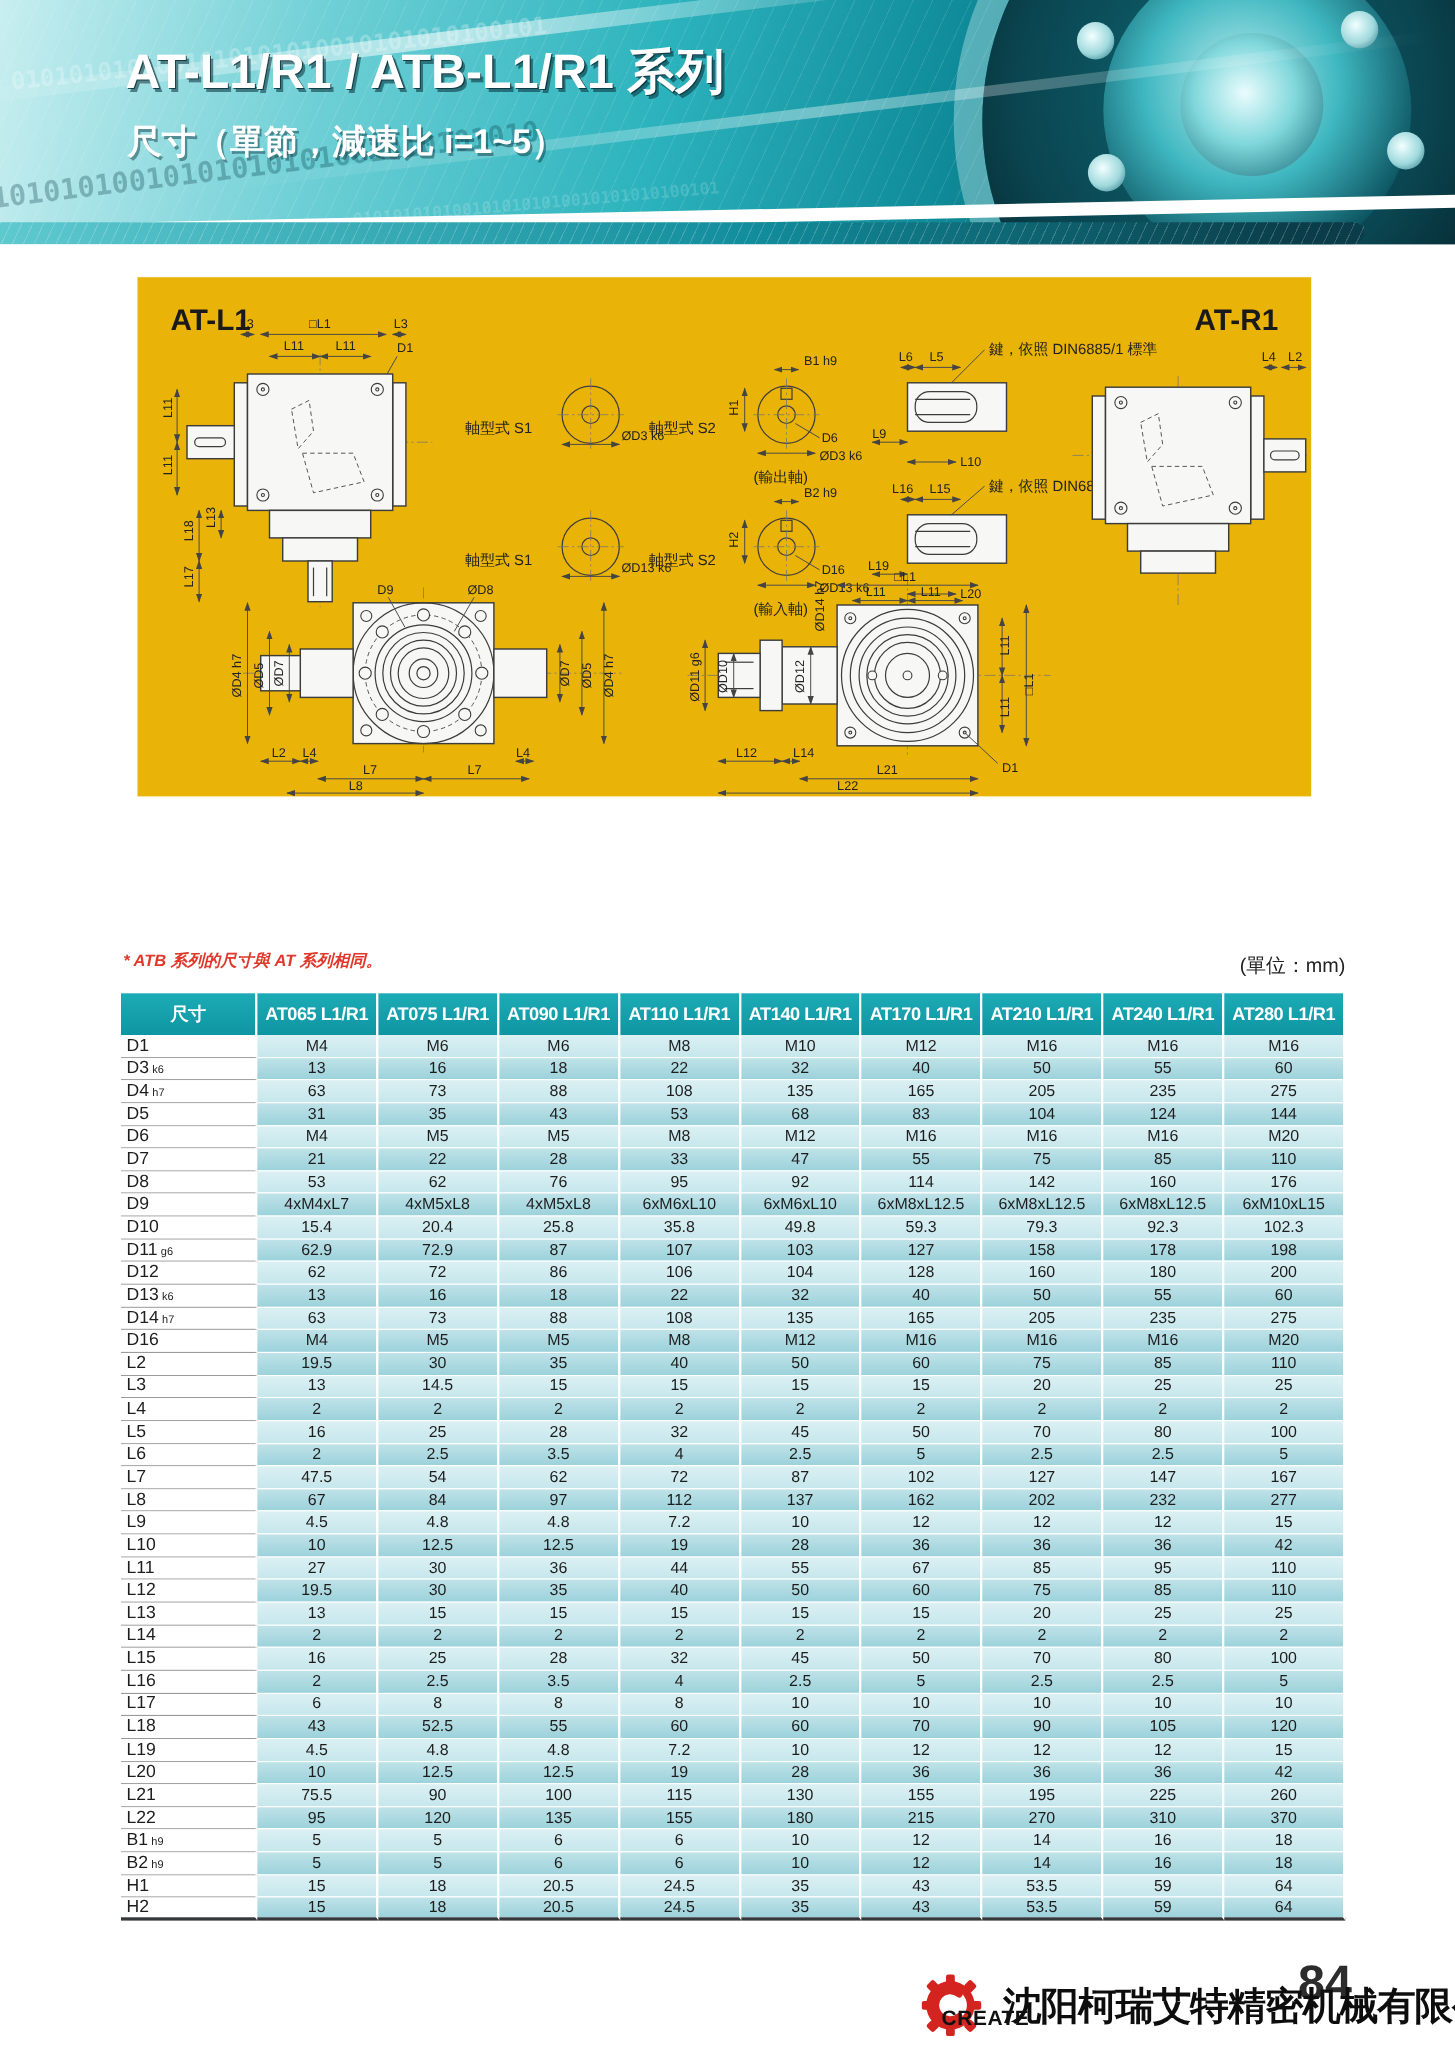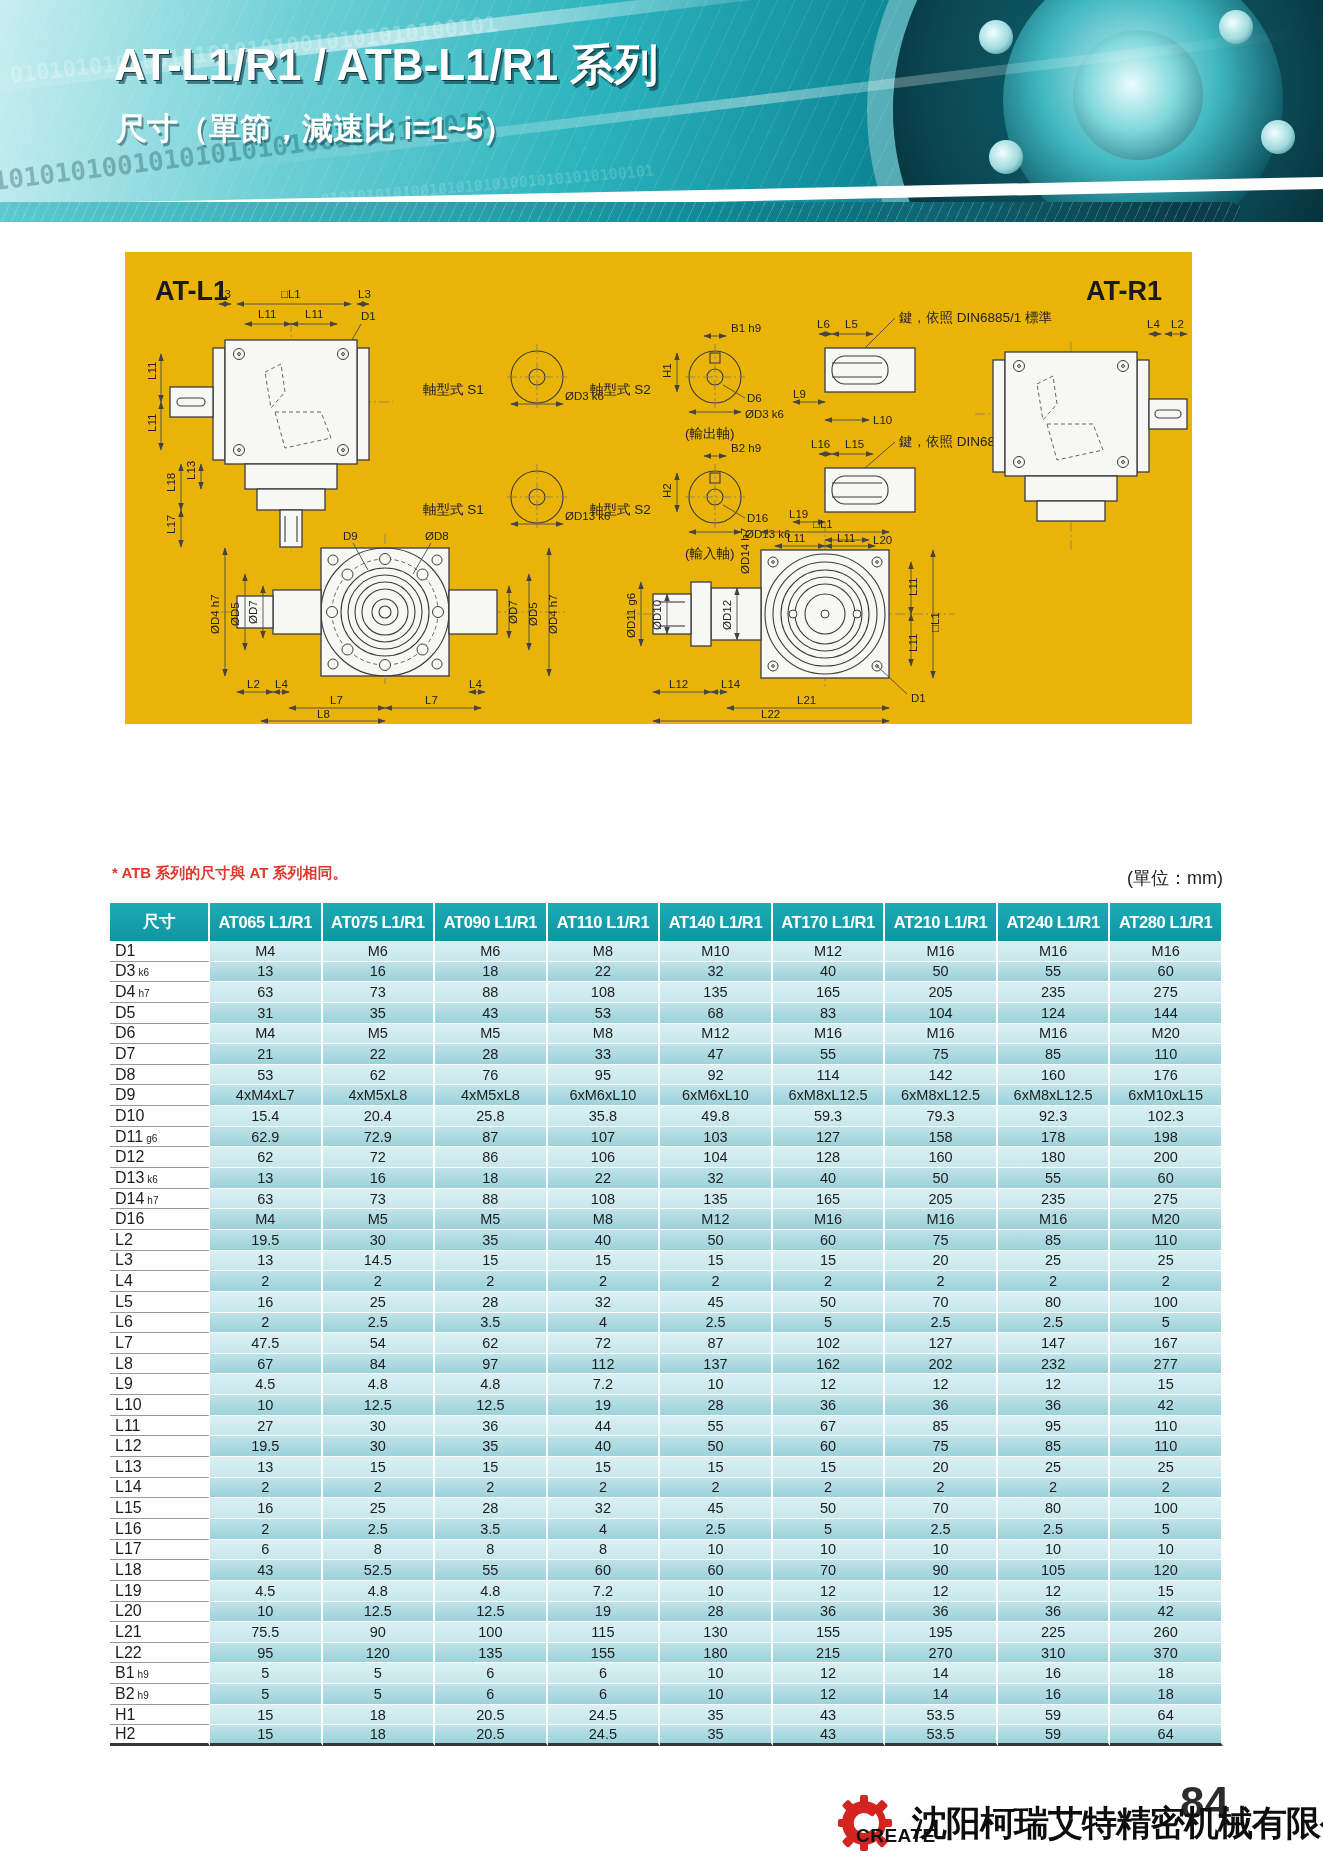--- a/index.html
+++ b/index.html
@@ -39,29 +39,29 @@
   .ln { stroke:#3c3c3c; stroke-width:1.3; fill:#f7f7f5; }
   .ln2 { stroke:#3c3c3c; stroke-width:1.1; fill:none; }
   .dim { stroke:#4a4a4a; stroke-width:0.9; fill:none; }
   .cl { stroke:#777; stroke-width:0.7; stroke-dasharray:10 3 2 3; fill:none; }
   .dsh { stroke:#555; stroke-width:0.9; stroke-dasharray:4 3; fill:none; }
   .dlab { font-size:11.5px; fill:#222; }
   .dlab2 { font-size:13.5px; fill:#222; }
   .bolt2 { stroke:#3c3c3c; stroke-width:1; fill:#f7f7f5; }
 
   
-  .note { position:absolute; left:112px; top:864px; font-size:15px; font-weight:bold; color:#e0382b; }
+  .note { position:absolute; left:112px; top:864px; font-size:15px; font-weight:bold; color:#e0382b;font-style:italic; }
   .unit { position:absolute; right:100px; top:866px; font-size:18px; color:#222; }
 
   
   .tblwrap { position:absolute; left:110px; top:903px; width:1113px; }
   table { border-collapse:separate; border-spacing:0; width:1113px; table-layout:fixed; }
   th { height:38px; background:linear-gradient(#1cabb6,#0f95a2); color:#fff; font-size:16.5px; font-weight:bold;
        border-right:2px solid #fff; text-align:center; letter-spacing:-0.4px; }
-  th:first-child { width:100px;margin-top:30px; }
+  th:first-child { width:124px;margin-top:30px; }
   td { height:20.65px; font-size:14.5px; color:#1d1d1d; text-align:center;
        border-right:2px solid #fff; border-bottom:1.5px solid #fff; overflow:hidden; white-space:nowrap; }
   td.rowlab { background:#fff; text-align:left; padding-left:5px; font-size:16px;
        border-bottom:1px solid #9a9a9a; border-right:2px solid #fff; }
   td.rowlab .sub { font-size:10px; margin-left:3px; }
   tr.lite td.val { background:linear-gradient(#dbf0f3,#c6e7ec); }
   tr.dark td.val { background:linear-gradient(#bfe2e8,#9cd2db); }
   tr:last-child td.val, tr:last-child td.rowlab { border-bottom:3px solid #34383a; }
 
   

